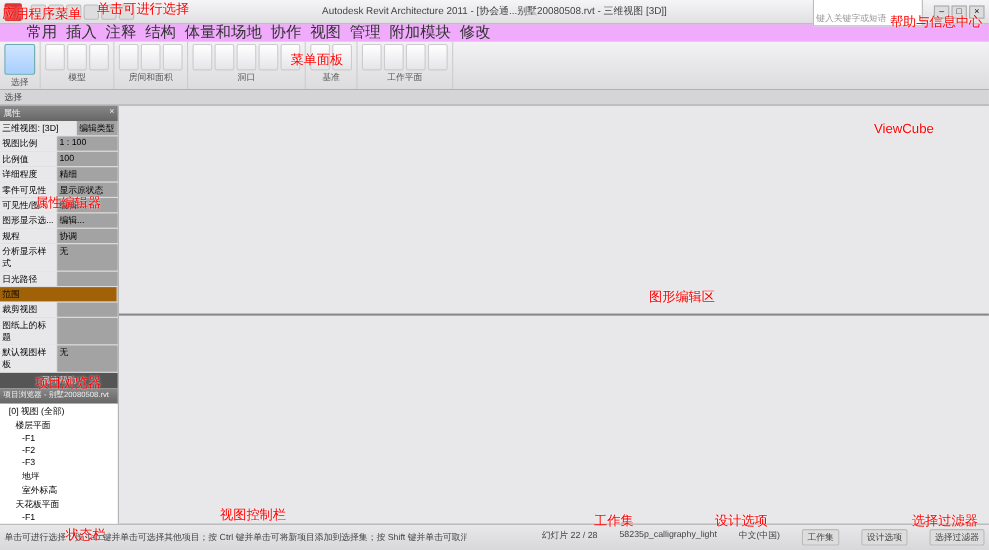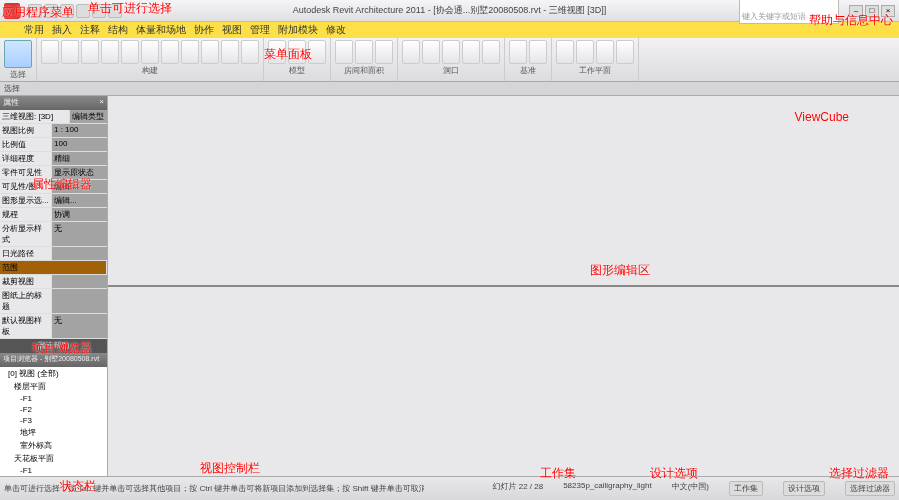--- a/index.html
+++ b/index.html
@@ -9,21 +9,21 @@
 .titlebar { height:22px; background:linear-gradient(#f5f5f7,#e0e0e3); display:flex; align-items:center; border-bottom:1px solid #bbb; position:relative; }
 .app-icon { width:16px; height:16px; background:#d33; margin:0 4px; border-radius:2px; }
 .qat { display:flex; gap:2px; margin-left:4px; }
 .qat-btn { width:14px; height:14px; background:#ddd; border:1px solid #bbb; border-radius:2px; }
 .title-text { position:absolute; left:50%; transform:translateX(-50%); color:#444; font-size:9px; }
 .search-box { position:absolute; right:60px; width:100px; height:14px; background:#fff; border:1px solid #bbb; font-size:8px; padding:12px 2px; color:#999; }
 .win-ctrl { position:absolute; right:4px; display:flex; gap:2px; }
 .win-btn { width:14px; height:12px; background:#ddd; border:1px solid #aaa; font-size:8px; text-align:center; line-height:10px; }
 
 
-.menubar { height:16px; background:#fde047; display:flex; align-items:center; padding-left:24px; gap:8px; font-size:10px; color:#333; }
+.menubar { height:16px; background:#f0abfc; display:flex; align-items:center; padding-left:24px; gap:8px; font-size:14px; color:#333; }
 .menu-item { cursor:pointer; }
 
 
 .ribbon { height:44px; background:linear-gradient(#f2f2f4,#dcdcdf); border-bottom:1px solid #aaa; display:flex; }
 .ribbon-panel { display:flex; flex-direction:column; align-items:center; border-right:1px solid #ccc; padding:2px 4px; }
 .ribbon-icons { display:flex; gap:2px; }
 .ribbon-btn { width:18px; height:24px; background:linear-gradient(#fff,#e5e5e8); border:1px solid #ccc; border-radius:2px; }
 .ribbon-btn.big { width:28px; height:28px; }
 .ribbon-btn.selected { background:linear-gradient(#cfe5ff,#a8cfff); border-color:#6aa; }
 .panel-label { font-size:8px; color:#555; margin-top:1px; }
@@ -98,36 +98,20 @@
     <span class="menu-item">附加模块</span>
     <span class="menu-item">修改</span>
   </div>
 
 <div class="ribbon" id="ribbon">
     <div class="ribbon-panel">
       <div class="ribbon-icons">
         <div class="ribbon-btn big selected" title="修改"></div>
       </div>
       <div class="panel-label">选择</div>
-    </div>
-    <div class="ribbon-panel">
-      <div class="ribbon-icons">
-        <div class="ribbon-btn" title="墙"></div>
-        <div class="ribbon-btn" title="门"></div>
-        <div class="ribbon-btn" title="窗"></div>
-        <div class="ribbon-btn" title="构件"></div>
-        <div class="ribbon-btn" title="柱"></div>
-        <div class="ribbon-btn" title="屋顶"></div>
-        <div class="ribbon-btn" title="天花板"></div>
-        <div class="ribbon-btn" title="楼板"></div>
-        <div class="ribbon-btn" title="幕墙系统"></div>
-        <div class="ribbon-btn" title="幕墙网格"></div>
-        <div class="ribbon-btn" title="竖梃"></div>
-      </div>
-      <div class="panel-label">构建</div>
     </div>
     <div class="ribbon-panel">
       <div class="ribbon-icons">
         <div class="ribbon-btn" title="模型文字"></div>
         <div class="ribbon-btn" title="模型线"></div>
         <div class="ribbon-btn" title="模型组"></div>
       </div>
       <div class="panel-label">模型</div>
     </div>
     <div class="ribbon-panel">

